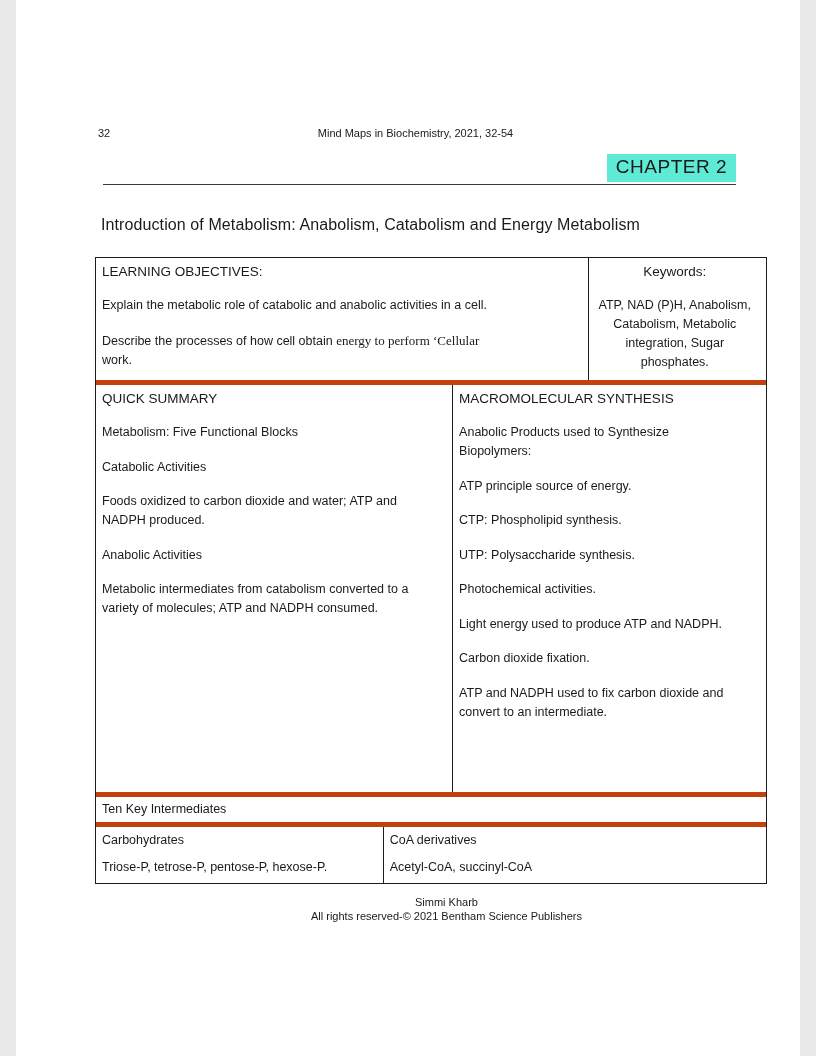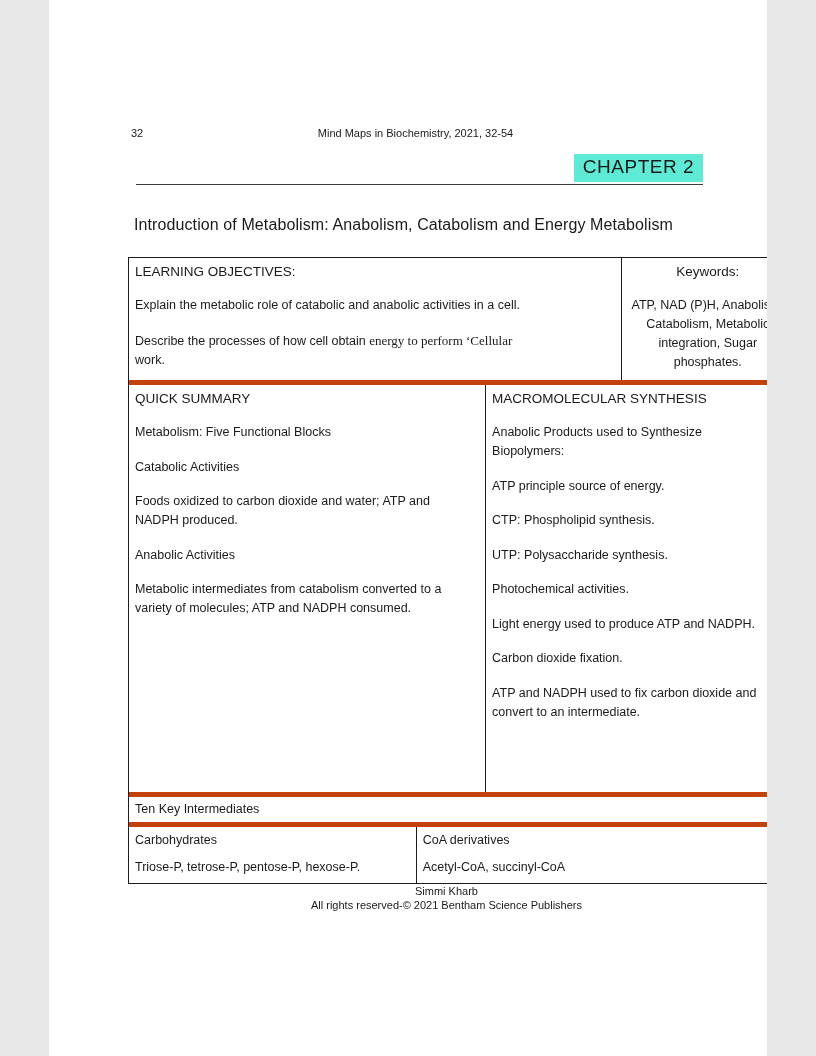--- a/index.html
+++ b/index.html
@@ -1,18 +1,18 @@
 <!DOCTYPE html>
 <html><head>
 <meta charset="utf-8">
 <style>
   html, body { margin: 0; padding: 0; background: #e8e8e8; }
   .page {
     position: relative;
-    width: 718px;
+    width: 784px;
     height: 1056px;
     margin: 0 auto;
     background: #ffffff;
     box-sizing: border-box;
     padding: 0 64px 12px 79px;
     font-family: "Liberation Sans", "DejaVu Sans", sans-serif;
     color: #1a1a1a;
     overflow: hidden;
   }
   
@@ -77,20 +77,21 @@
   .cell-tenkey { width: 100%; padding: 3px 6px; }
   .row-intermediates { min-height: 52px; }
   .cell-carb { width: 42.8%; }
   .cell-coa { width: 57.2%; }
   .cell-carb p, .cell-coa p { margin: 0 0 8px 0; }
   .serif { font-family: "Liberation Serif", "DejaVu Serif", serif; font-size: 13px; }
   
   .doc-footer {
     position: relative;
     left: 31px;
+    margin-top: 11px;
     text-align: center;
     font-size: 11px;
     line-height: 14px;
   }
 </style>
 </head>
 <body>
 
 <div class="page">
 

